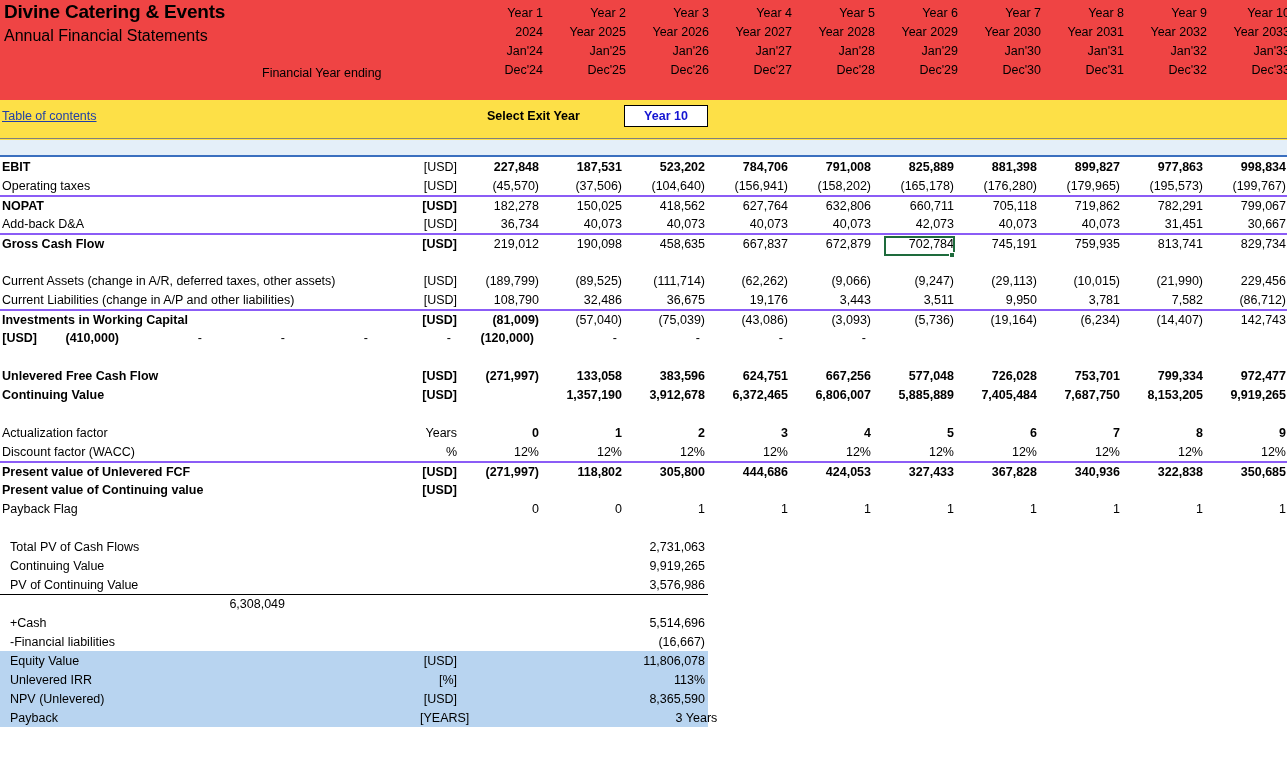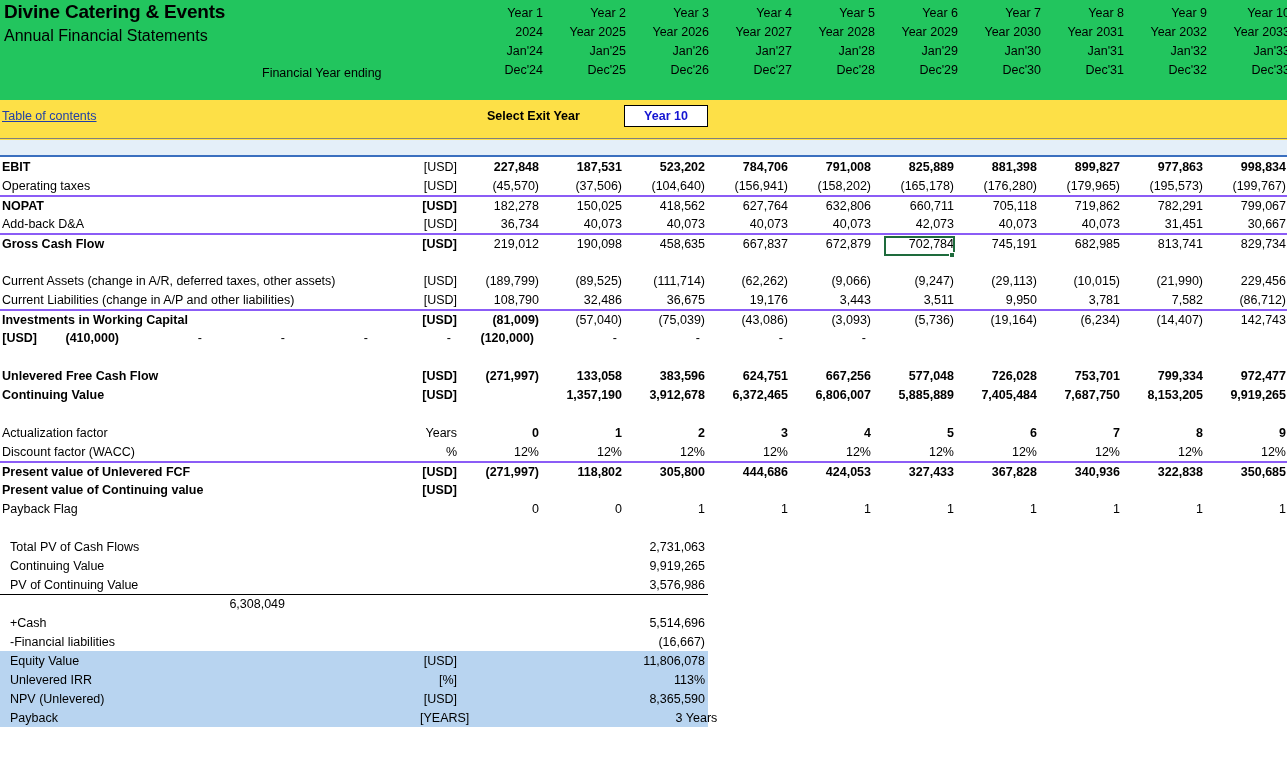--- a/index.html
+++ b/index.html
@@ -12,21 +12,21 @@
     font-family: "Liberation Sans", sans-serif;
     font-size: 12.5px;
     color: #000000;
     overflow: hidden;
     position: relative;
   }
 
   
   .header-band {
     position: relative;
-    background: #22c55e;
+    background: #ef4444;
     height: 100px;
     width: 1287px;
   }
   .company-title {
     position: absolute;
     left: 4px; top: 1px;
     font-size: 19px;
     font-weight: bold;
     letter-spacing: -0.2px;
   }
@@ -355,21 +355,21 @@
     <div class="label b">Gross Cash Flow</div>
     <div class="unit b">[USD]</div>
     <div class="cells">
       <div class="cell">219,012</div>
       <div class="cell">190,098</div>
       <div class="cell">458,635</div>
       <div class="cell">667,837</div>
       <div class="cell">672,879</div>
       <div class="cell">702,784</div>
       <div class="cell">745,191</div>
-      <div class="cell">682,985</div>
+      <div class="cell">759,935</div>
       <div class="cell">813,741</div>
       <div class="cell">829,734</div>
     </div>
   </div>
 
   <div class="spacer"></div>
 
   <div class="row">
     <div class="label">Current Assets (change in A/R, deferred taxes, other assets)</div>
     <div class="unit">[USD]</div>

